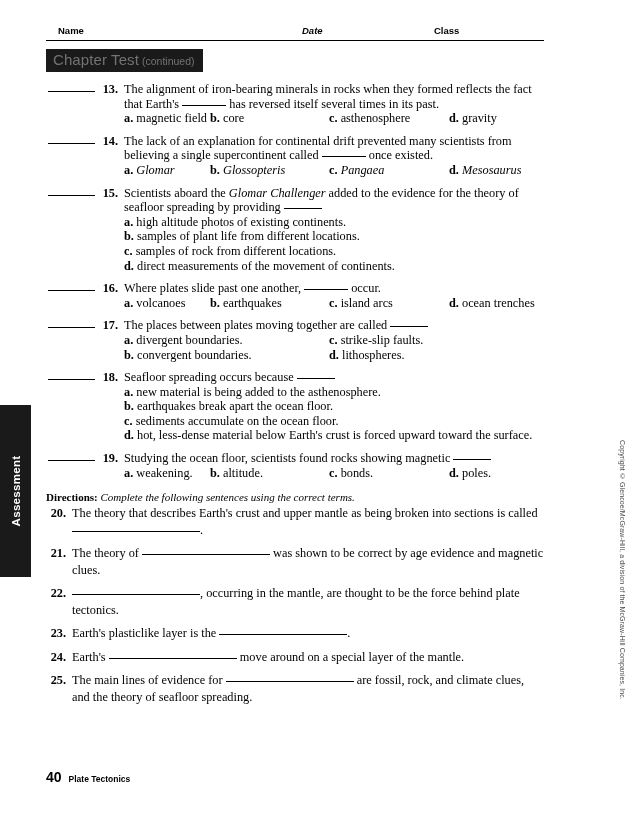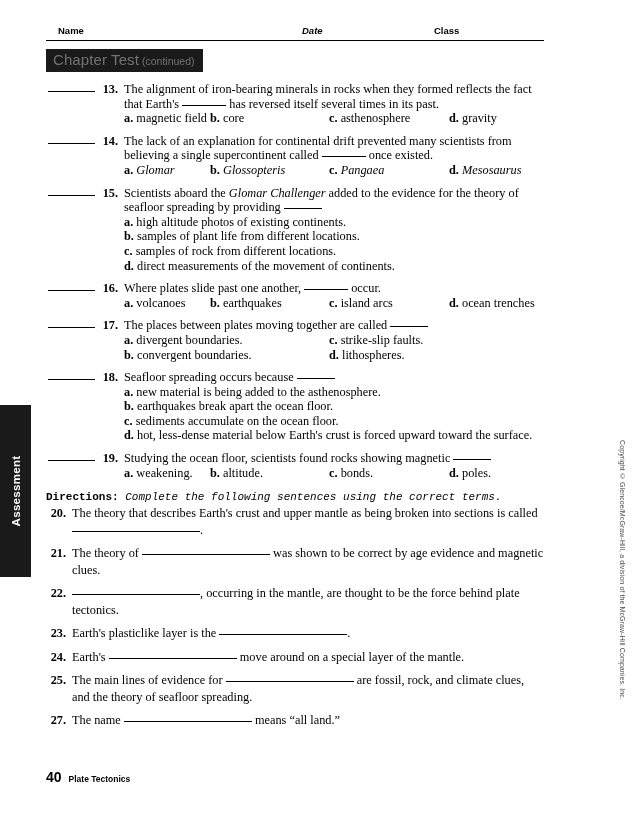--- a/index.html
+++ b/index.html
@@ -180,21 +180,21 @@
   }
   .opts-2col .opt {
     position: absolute;
     white-space: nowrap;
   }
 
   
   .directions {
     margin-top: 11px;
     margin-bottom: 2px;
-    font-family: Liberation Mono, monospace;
+    font-family: Liberation Serif, serif;
     font-size: 11px;
   }
   .directions-label {
     font-weight: bold;
   }
   .directions-text {
     font-style: italic;
   }
 
   
@@ -392,24 +392,20 @@
       <span class="fib-num">24.</span>
       <span class="fib-body" style="display:block;"><span>Earth's</span> <span class="fib-blank fbw-1"></span> <span>move around on a special layer of the mantle.</span></span>
     </div>
 
     <div class="fib-item">
       <span class="fib-num">25.</span>
       <span class="fib-body" style="display:block;"><span>The main lines of evidence for</span> <span class="fib-blank fbw-1"></span> <span>are fossil, rock, and climate clues, and the theory of seafloor spreading.</span></span>
     </div>
 
 
-    <div class="fib-item">
-      <span class="fib-num">27.</span>
-      <span class="fib-body" style="display:block;"><span>The name</span> <span class="fib-blank fbw-1"></span> <span>means “all land.”</span></span>
-    </div>
 
   </div>
 
   <div class="footer">
     <span class="footer-page">40</span><span class="footer-title">Plate Tectonics</span>
   </div>
 
 </div>
 
 </body></html>

